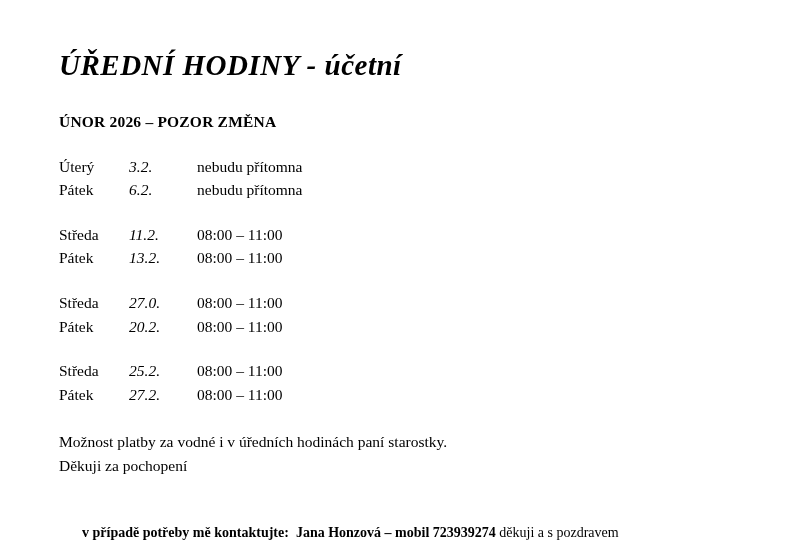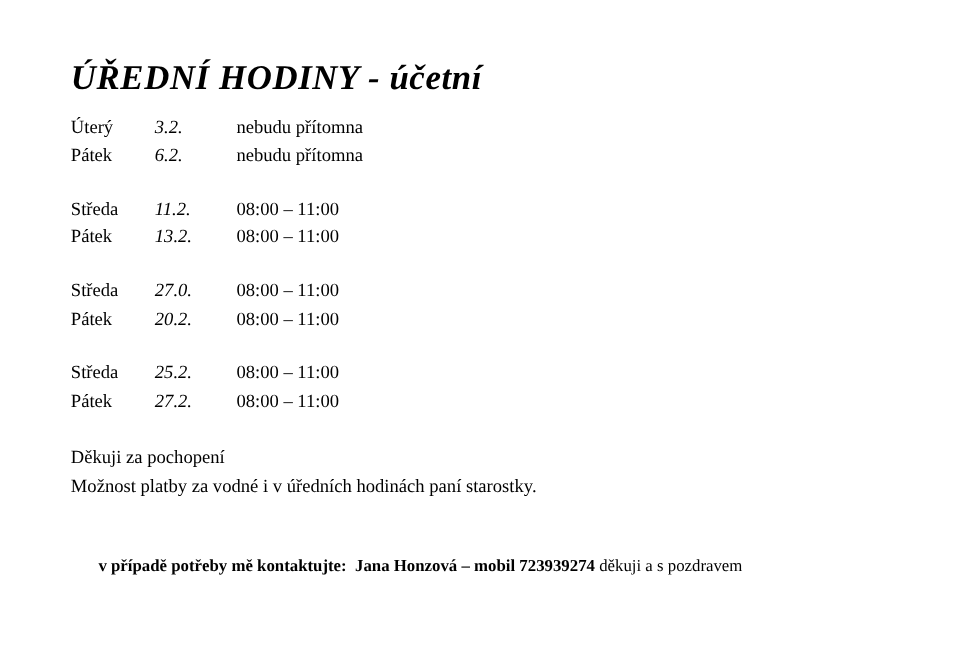--- a/index.html
+++ b/index.html
@@ -29,21 +29,21 @@
     margin: 0 0 0 3px;
     line-height: 1.2;
   }
   .subtitle {
     font-size: 15.5px;
     font-weight: bold;
     margin: 30px 0 0 3px;
     letter-spacing: 0.2px;
   }
   .schedule {
-    margin-top: 12px;
+    margin-top: 24px;
     margin-left: 3px;
   }
   .group {
     margin-bottom: 21px;
   }
   .group:last-child {
     margin-bottom: 0;
   }
   .row {
     display: flex;
@@ -86,20 +86,21 @@
     text-align: center;
   }
 </style>
 </head>
 <body>
 
 <div class="page">
 
   <h1 class="doc-title">ÚŘEDNÍ HODINY - účetní</h1>
 
+  <div class="subtitle">ÚNOR 2026 – POZOR ZMĚNA</div>
 
   <div class="schedule">
 
     <div class="group">
       <div class="row">
         <span class="c-day">Úterý</span>
         <span class="c-date">3.2.</span>
         <span class="c-note">nebudu přítomna</span>
       </div>
       <div class="row">
@@ -144,21 +145,21 @@
       <div class="row">
         <span class="c-day">Pátek</span>
         <span class="c-date">27.2.</span>
         <span class="c-note">08:00 – 11:00</span>
       </div>
     </div>
 
   </div>
 
   <div class="notes">
+    <div>Možnost platby za vodné i v úředních hodinách paní starostky.</div>
     <div>Děkuji za pochopení</div>
-    <div>Možnost platby za vodné i v úředních hodinách paní starostky.</div>
   </div>
 
   <div class="footer">
     <span class="strong">v případě potřeby mě kontaktujte:  Jana Honzová – mobil 723939274</span><span class="plain"> děkuji a s pozdravem</span>
   </div>
 
 </div>
 
 </body></html>

